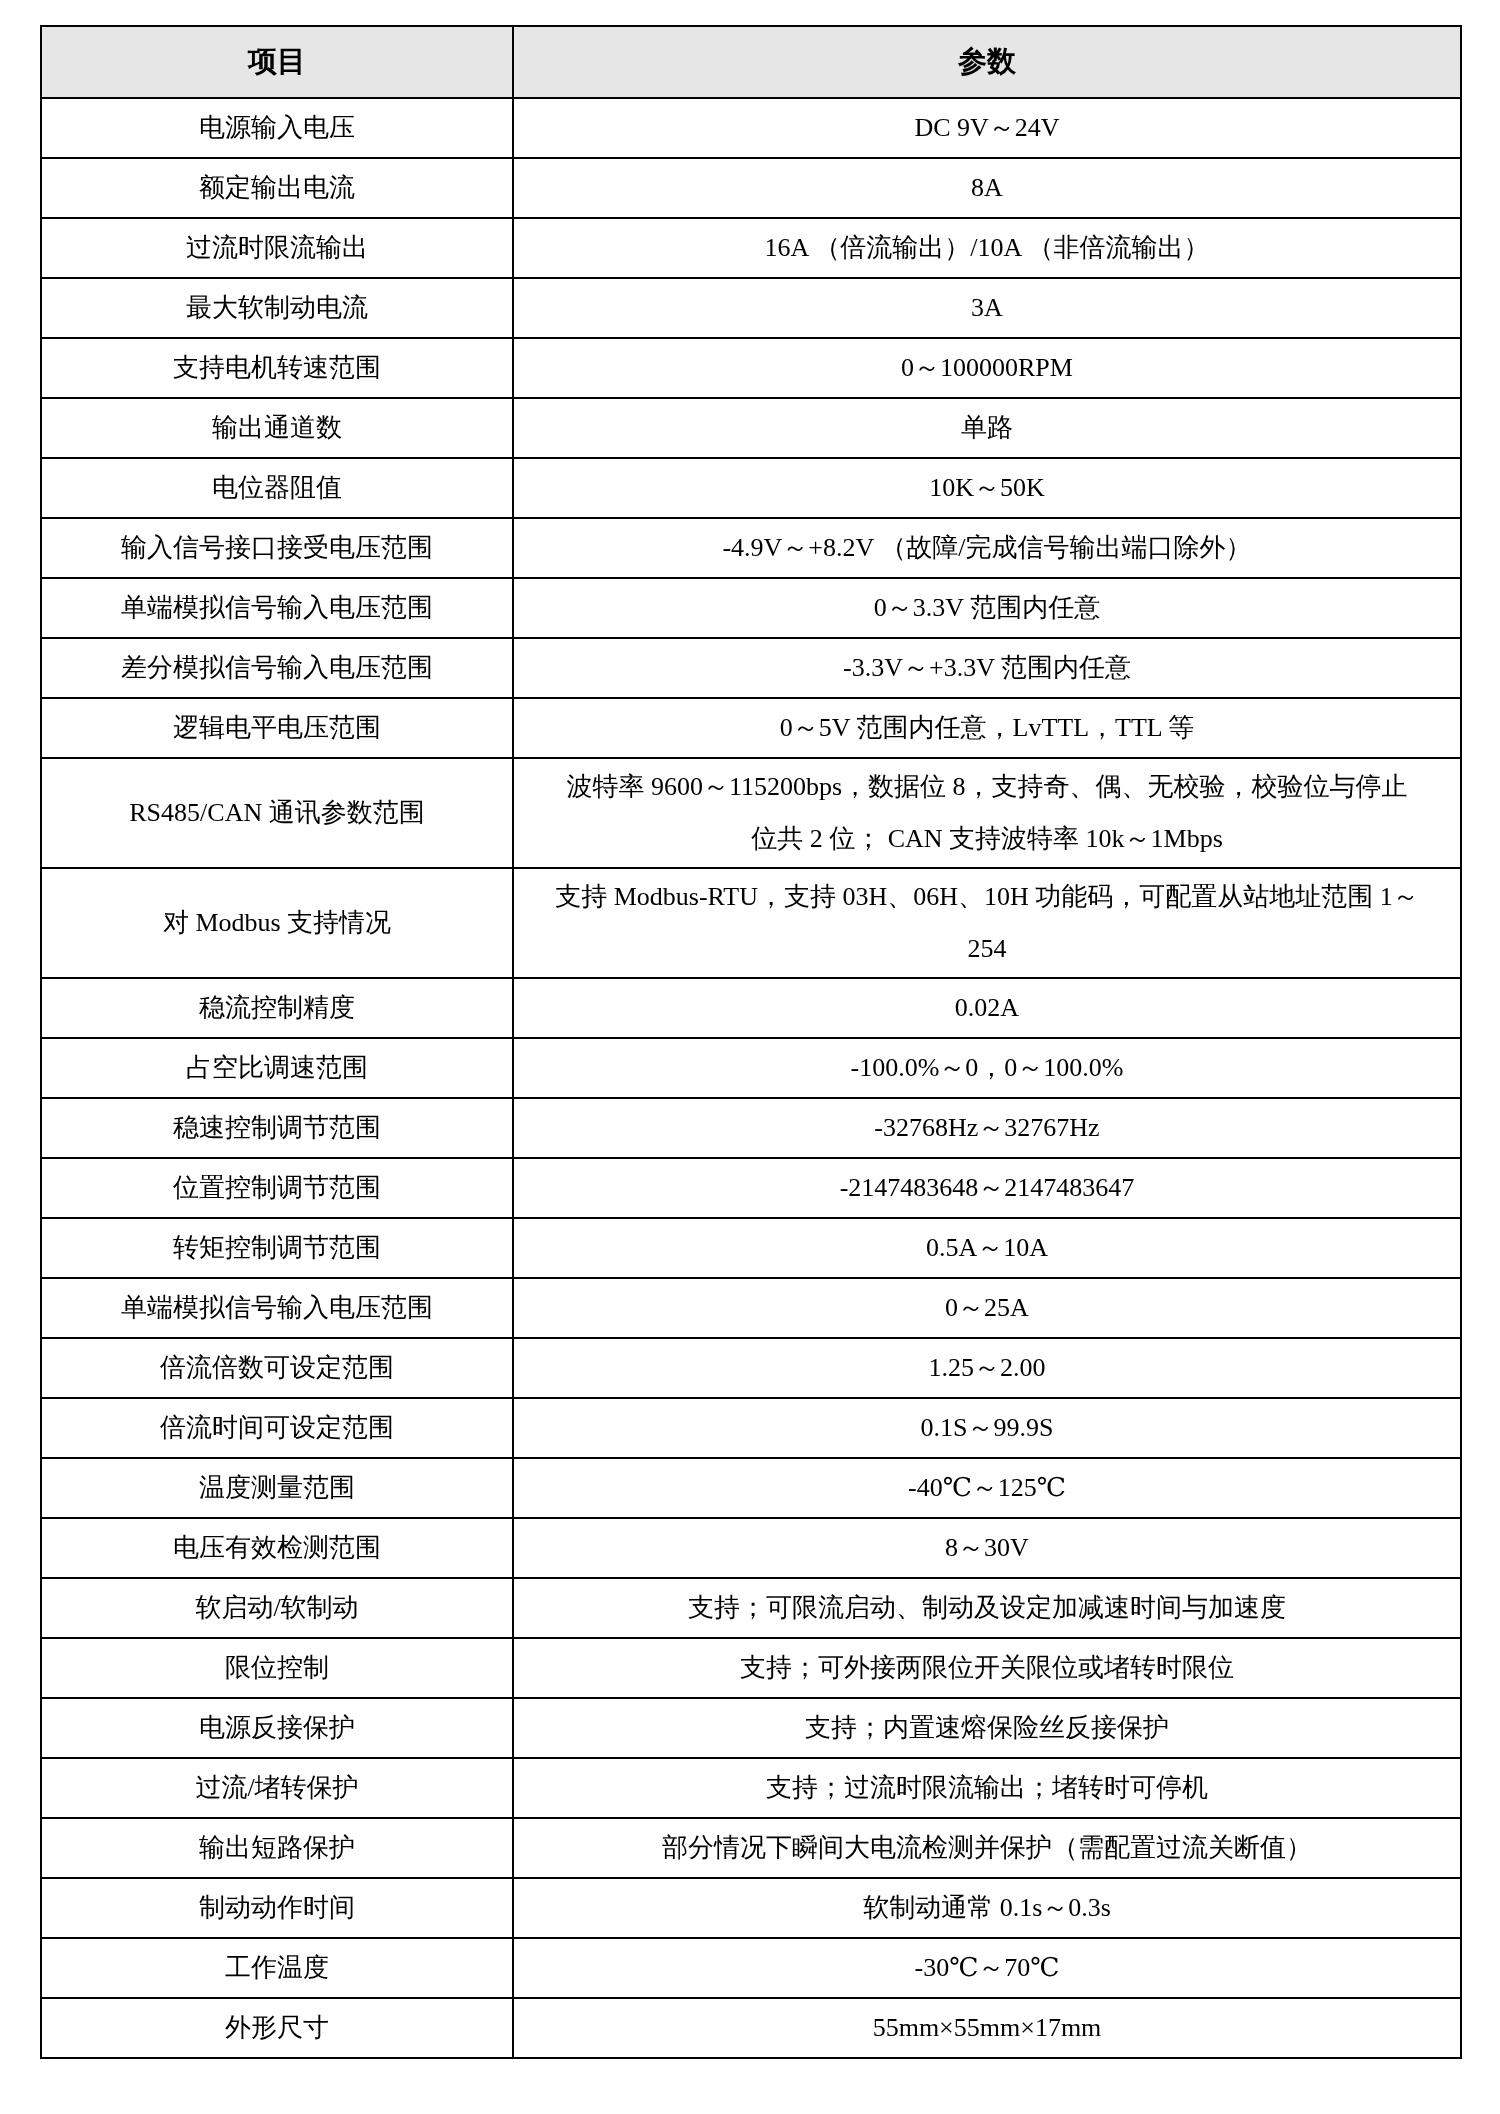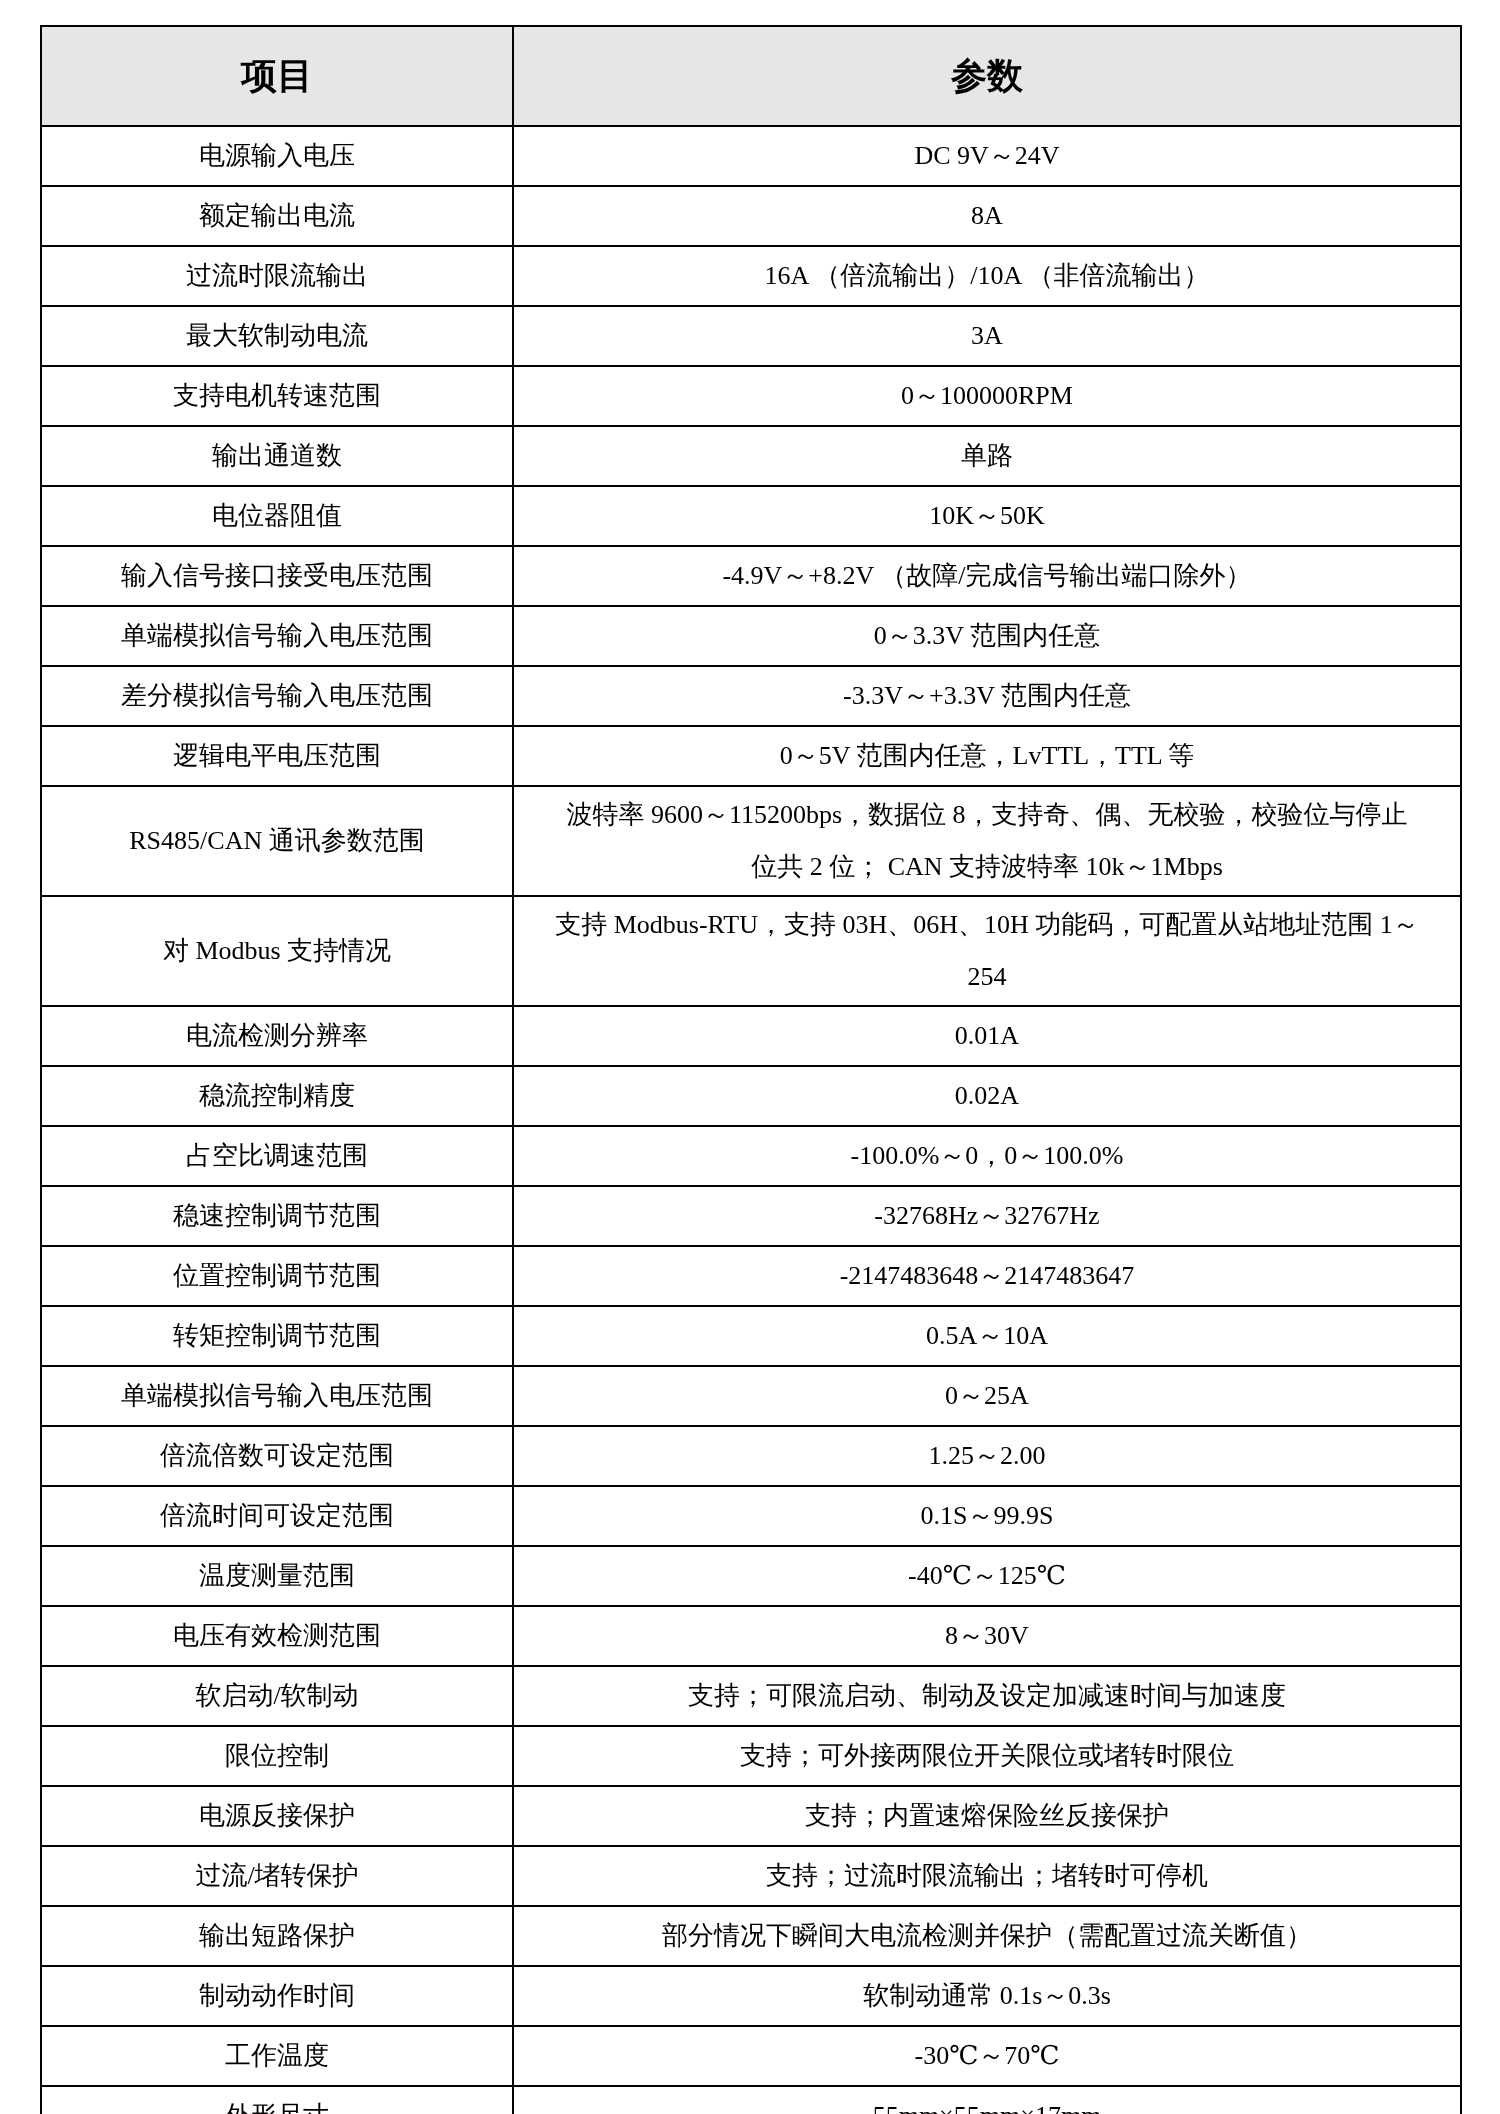--- a/index.html
+++ b/index.html
@@ -27,23 +27,23 @@
   .spec-table col.c-param { width: 948px; }
   .spec-table th, .spec-table td {
     border: 2px solid #000000;
     text-align: center;
     vertical-align: middle;
     overflow: hidden;
   }
   .spec-table th {
     height: 66px;
     background: #e6e6e6;
-    font-size: 36px;
+    font-size: 29px;
     font-weight: bold;
-    padding: 16px 8px;
+    padding: 2px 8px;
     font-family: "Liberation Sans", "DejaVu Sans", sans-serif;
   }
   .spec-table td {
     height: 54px;
     font-size: 26px;
     line-height: 52px;
     padding: 2px 8px;
     white-space: pre-line;
   }
 </style>
@@ -110,24 +110,20 @@
         <td>RS485/CAN 通讯参数范围</td>
         <td>波特率 9600～115200bps，数据位 8，支持奇、偶、无校验，校验位与停止
 位共 2 位； CAN 支持波特率 10k～1Mbps</td>
       </tr>
       <tr>
         <td>对 Modbus 支持情况</td>
         <td>支持 Modbus-RTU，支持 03H、06H、10H 功能码，可配置从站地址范围 1～
 254</td>
       </tr>
       <tr>
-        <td>电流检测分辨率</td>
-        <td>0.01A</td>
-      </tr>
-      <tr>
         <td>稳流控制精度</td>
         <td>0.02A</td>
       </tr>
       <tr>
         <td>占空比调速范围</td>
         <td>-100.0%～0，0～100.0%</td>
       </tr>
       <tr>
         <td>稳速控制调节范围</td>
         <td>-32768Hz～32767Hz</td>

